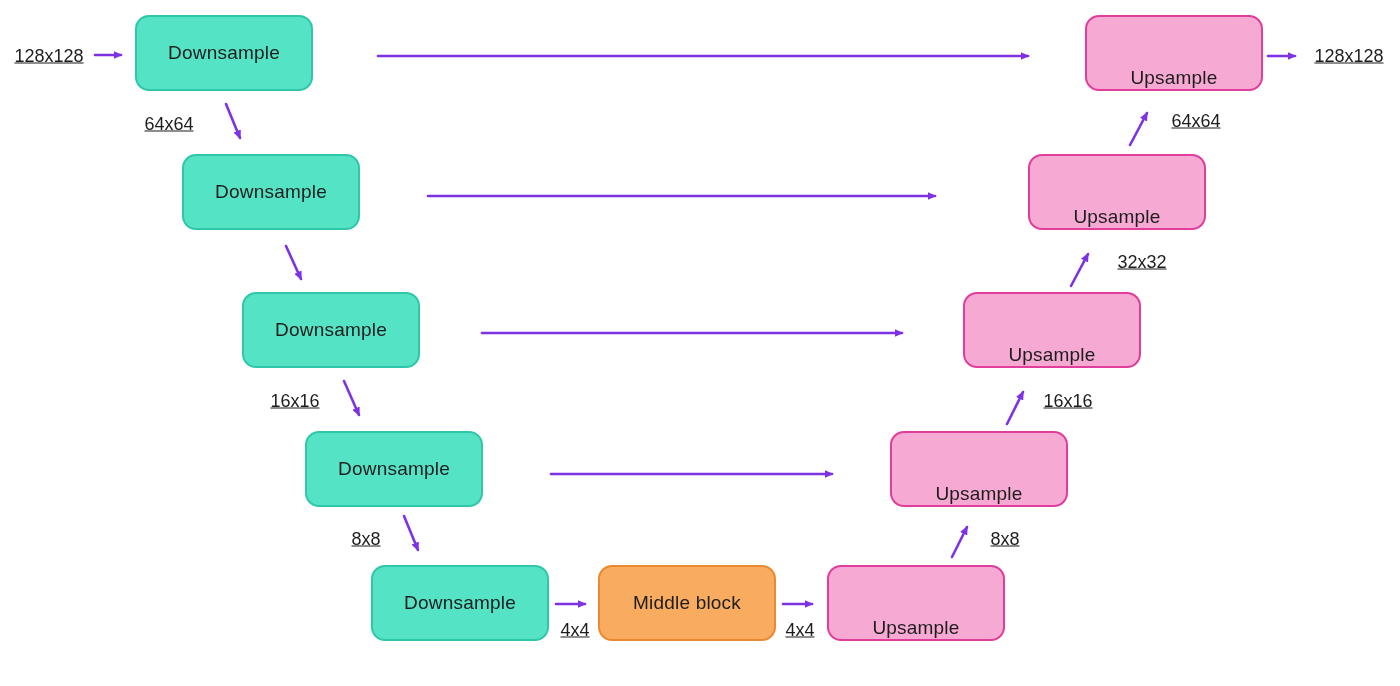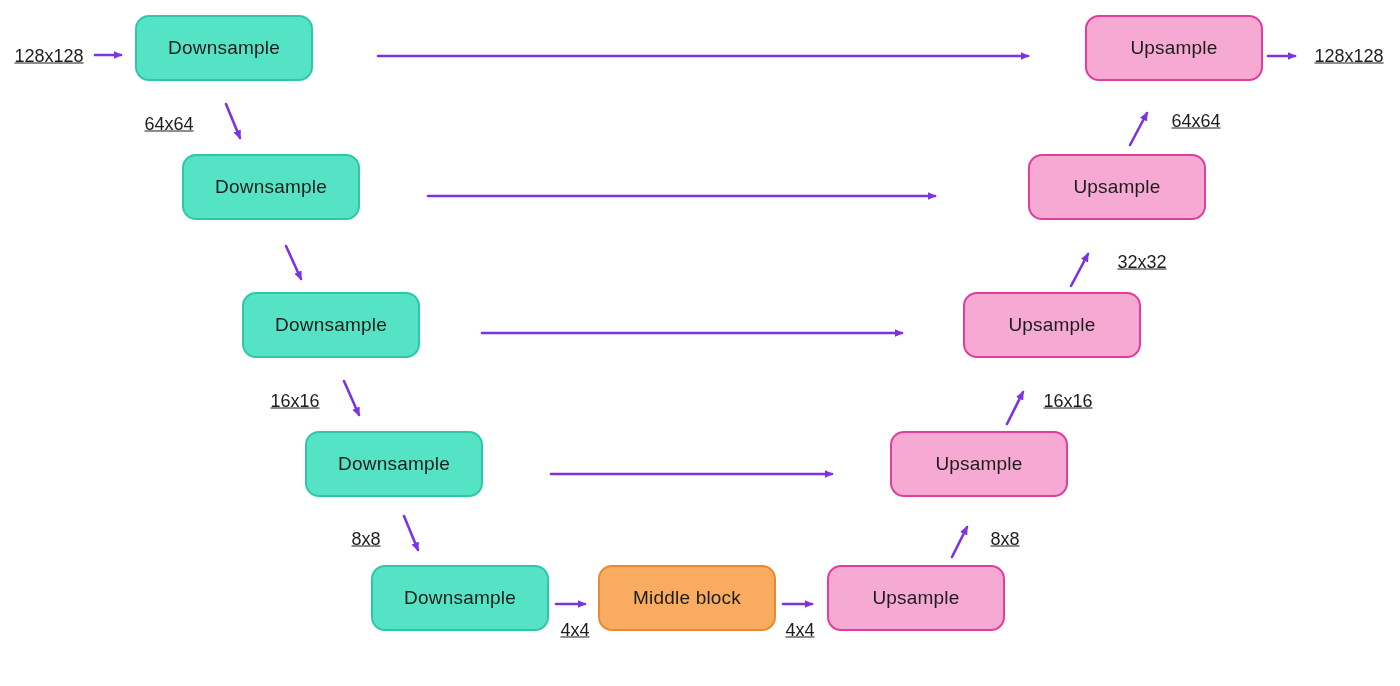--- a/index.html
+++ b/index.html
@@ -29,34 +29,34 @@
   #arrow-layer {
     position: absolute;
     left: 0; top: 0;
     width: 1400px; height: 686px;
   }
   #arrow-layer line { stroke: var(--arrow); stroke-width: 2.6; stroke-linecap: round; }
   #arrowhead-tri { fill: var(--arrow); }
   .node {
     position: absolute;
     width: 178px;
-    height: 66px;
+    height: 76px;
     border-radius: 14px;
     border: 2px solid;
     box-sizing: border-box;
     display: flex;
     align-items: center;
     justify-content: center;
     font-size: 19px;
     color: var(--text);
     letter-spacing: 0.2px;
   }
   .node.downsample { background: var(--downsample-fill); border-color: var(--downsample-border); }
   .node.middle     { background: var(--middle-fill);     border-color: var(--middle-border); }
-  .node.upsample   { background: var(--upsample-fill);   border-color: var(--upsample-border); }
+  .node.upsample   { background: var(--upsample-fill);   border-color: var(--upsample-border); align-items: flex-end; }
 
   .size-label {
     position: absolute;
     transform: translate(-50%, -50%);
     font-size: 18px;
     color: var(--text);
     white-space: nowrap;
     text-decoration: underline;
   }
 

